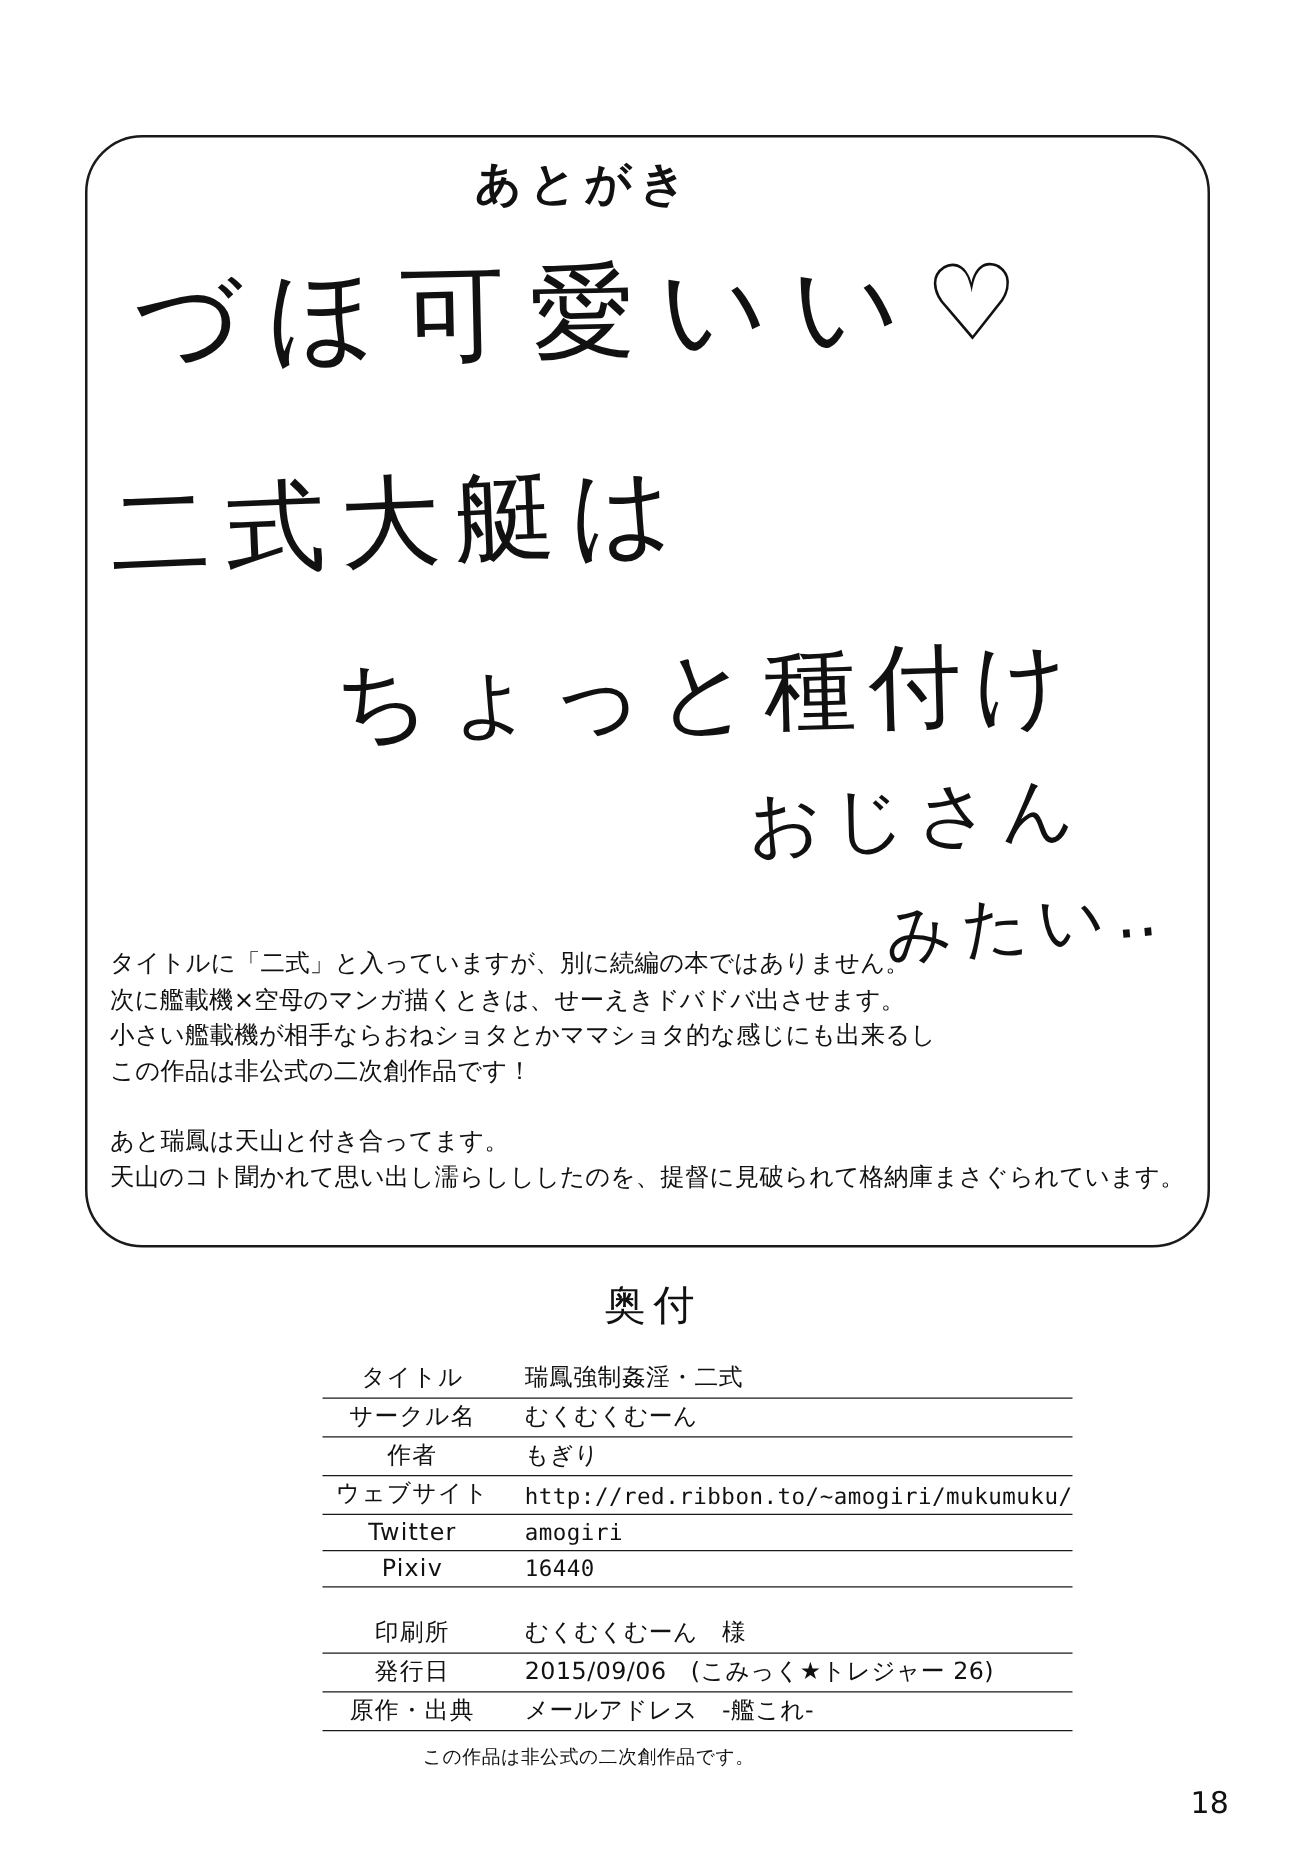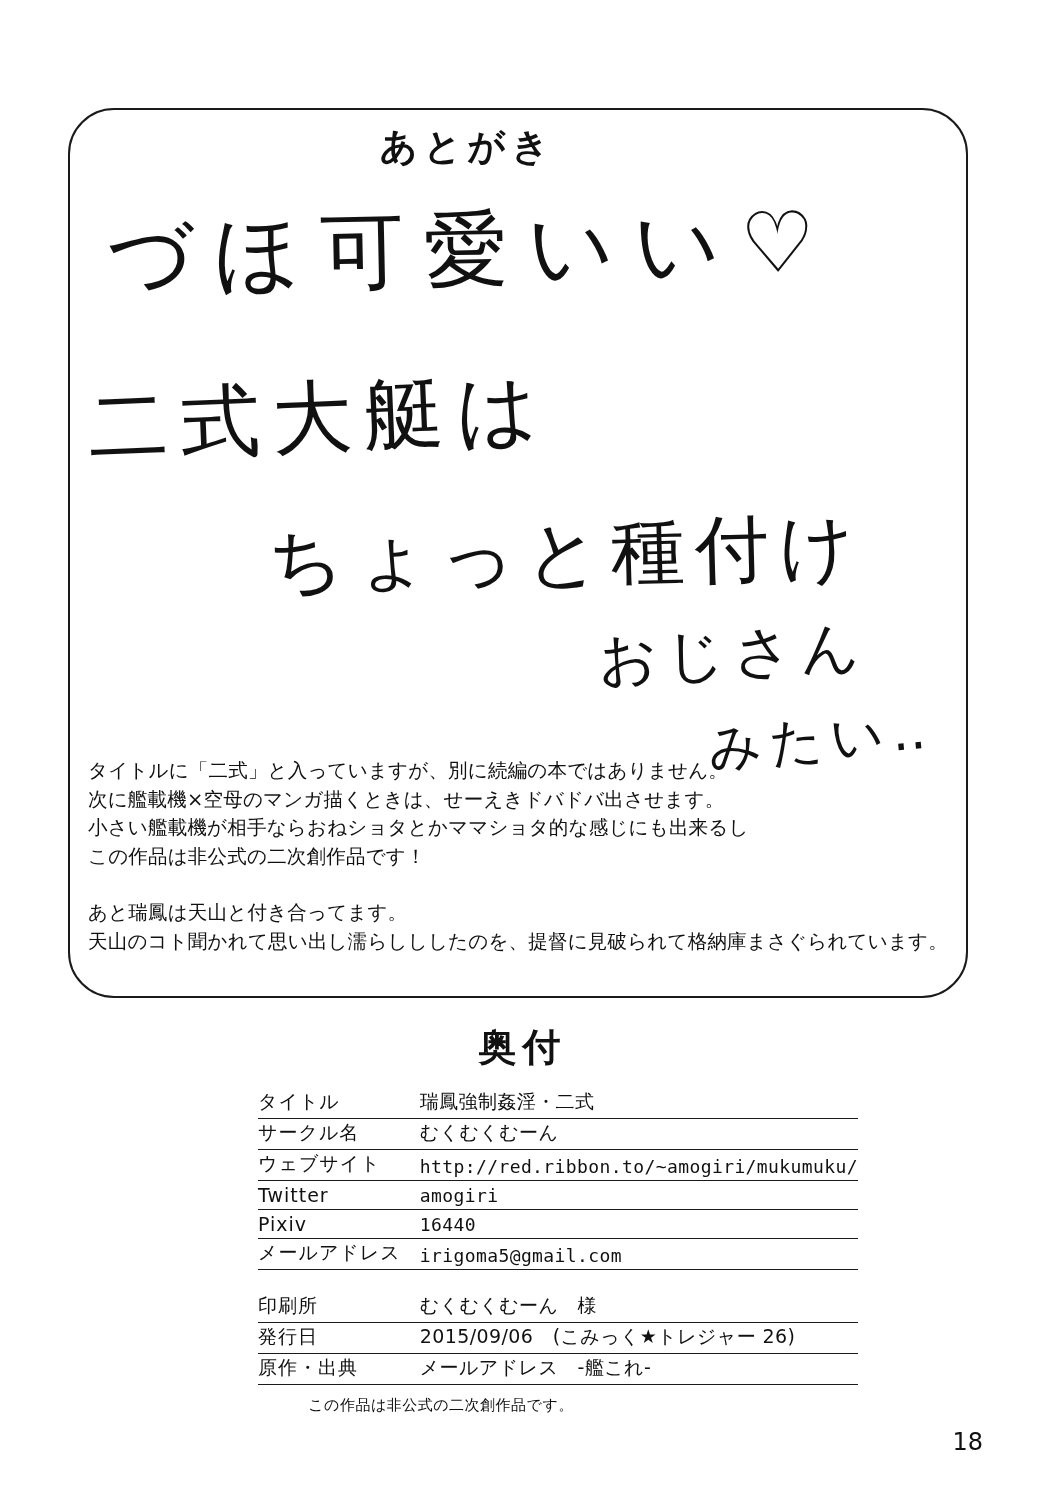--- a/index.html
+++ b/index.html
@@ -109,43 +109,43 @@
     height: 28px;
   }
 
   
   .colophon-title {
     position: absolute;
     left: 0;
     top: 1022px;
     width: 1045px;
     text-align: center;
-    font-size: 38px;
-    font-weight: bold;
+    font-size: 33px;
+    font-weight: normal;
     letter-spacing: 6px;
   }
 
   .colophon-table {
     position: absolute;
     left: 258px;
     top: 1088px;
     width: 600px;
     border-collapse: collapse;
     font-size: 19px;
     font-family: "DejaVu Sans", sans-serif;
   }
   .colophon-table td {
     padding: 1px 0 3px 0;
     vertical-align: bottom;
     border-bottom: 1px solid #1a1a1a;
     height: 24px;
   }
   .colophon-table td.label {
     width: 172px;
-    text-align: left;
+    text-align: center;
     padding-right: 14px;
     white-space: nowrap;
     letter-spacing: 1px;
     margin-top: 33px;
   }
   .colophon-table td.value {
     text-align: left;
     padding-left: 4px;
     letter-spacing: 0.4px;
   }
@@ -161,20 +161,21 @@
   }
 
   .disclaimer {
     position: absolute;
     left: 0;
     top: 1396px;
     width: 882px;
     text-align: center;
     font-size: 15px;
     letter-spacing: 0.5px;
+    padding-left: 30px;
   }
 
   .page-number {
     position: absolute;
     right: 62px;
     top: 1428px;
     font-size: 24px;
     font-family: "DejaVu Sans", sans-serif;
   }
 </style>
@@ -209,34 +210,34 @@
   <tbody>
     <tr>
       <td class="label">タイトル</td>
       <td class="value">瑞鳳強制姦淫・二式</td>
     </tr>
     <tr>
       <td class="label">サークル名</td>
       <td class="value">むくむくむーん</td>
     </tr>
     <tr>
+      <td class="label">作者</td>
+      <td class="value">もぎり</td>
+    </tr>
+    <tr>
       <td class="label">ウェブサイト</td>
       <td class="value mono">http://red.ribbon.to/~amogiri/mukumuku/</td>
     </tr>
     <tr>
       <td class="label">Twitter</td>
       <td class="value mono">amogiri</td>
     </tr>
     <tr>
       <td class="label">Pixiv</td>
       <td class="value mono">16440</td>
-    </tr>
-    <tr>
-      <td class="label">メールアドレス</td>
-      <td class="value mono">irigoma5@gmail.com</td>
     </tr>
     <tr class="spacer">
       <td></td>
       <td></td>
     </tr>
     <tr>
       <td class="label">印刷所</td>
       <td class="value">むくむくむーん　様</td>
     </tr>
     <tr>

